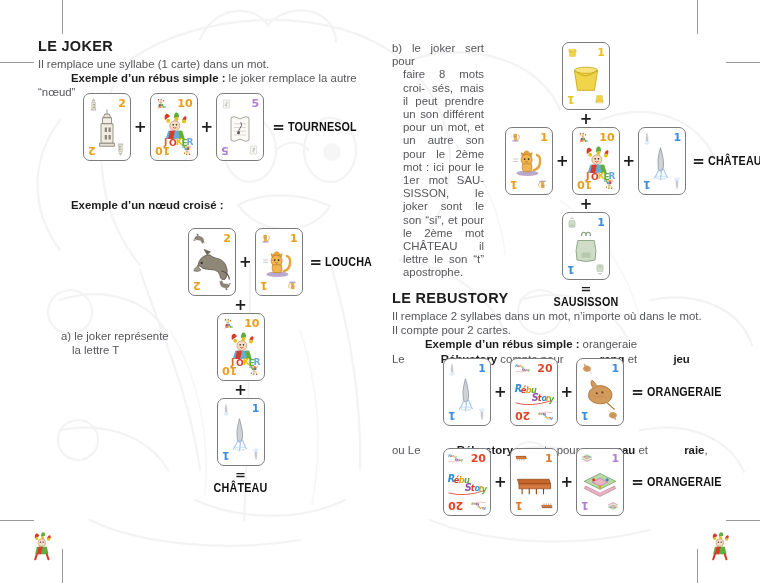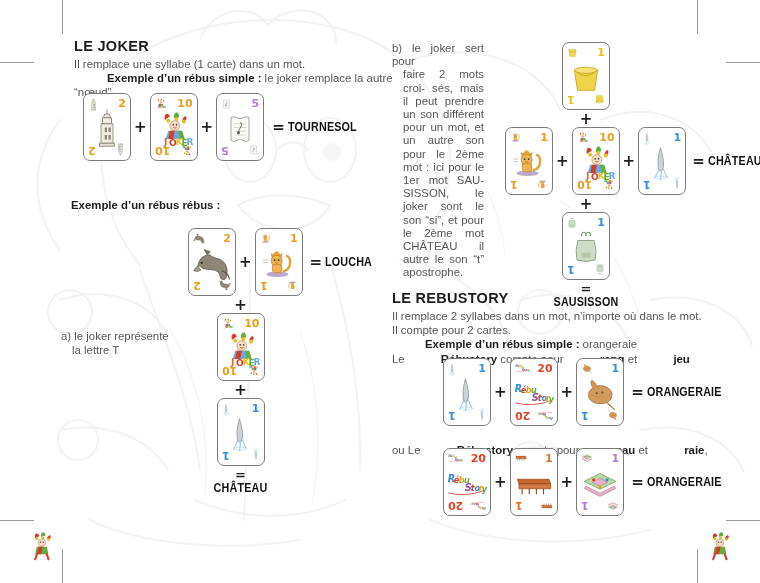--- a/index.html
+++ b/index.html
@@ -275,21 +275,21 @@
     <circle cx="17.6" cy="13.4" r=".8" fill="#333"></circle>
     <path d="M10 19 h12 l2 9 h-16z" fill="#5fae3e"></path>
     <path d="M12 19 h5 l-2 9 h-5z" fill="#d93b2b"></path>
     <path d="M10 28 l-2 6M22 28 l2 6" stroke="#d93b2b" stroke-width="2.4" stroke-linecap="round"></path>
   </symbol>
  </defs>
 </svg>
 
 <div id="page">
 
-  <div class="col" style="left:38px;top:38px;width:330px;margin-left:36px;">
+  <div class="col" style="left:38px;top:38px;width:330px;">
     <h2 class="section-title">LE JOKER</h2>
     <p class="body">Il remplace une syllabe (1 carte) dans un mot.</p>
     <p class="body">
       <b>Exemple d’un rébus simple :</b><span> le joker remplace la autre “nœud”</span>
     </p>
   </div>
 
   <div class="col row" style="left:83px;top:93px;">
 
     <div class="card">
@@ -355,21 +355,21 @@
           </svg>
         </span>
     </div>
 
     <span class="plus" style="padding-left:8px">=</span>
     <span class="result">TOURNESOL</span>
   </div>
 
   <div class="col" style="left:38px;top:198px;width:300px;">
     <p class="body">
-      <b>Exemple d’un rébus rébus :</b>
+      <b>Exemple d’un nœud croisé :</b>
     </p>
   </div>
 
   <div class="col" style="left:188px;top:228px;">
 
     <div class="row">
       <div class="card">
         <span class="mini tl">
             <svg width="12" height="11">
               <use href="#ic-wolf"></use>
@@ -471,33 +471,33 @@
       <span style="padding-left:11px">la lettre T</span>
     </p>
   </div>
 
   <div class="col" style="left:392px;top:42px;width:92px;">
     <p class="body justified" style="line-height:13.2px;text-indent:0">
       <span>b)</span>
       <span>le joker sert pour</span>
     </p>
     <p class="body justified" style="line-height:13.2px;padding-left:11px">
-      <span>faire 2 mots croi-</span>
+      <span>faire 8 mots croi-</span>
       <span>sés, mais il peut</span>
       <span>prendre un son</span>
       <span>différent pour un</span>
       <span>mot, et un autre</span>
       <span>son pour le 2ème</span>
       <span>mot : ici pour</span>
       <span>le 1er mot SAU-</span>
       <span>SISSON, le joker</span>
       <span>sont le son “si”,</span>
       <span>et pour le 2ème</span>
       <span>mot CHÂTEAU il</span>
-      <span>autre le son “t”</span>
+      <span>lettre le son “t”</span>
       <span>apostrophe.</span>
     </p>
   </div>
 
   <div class="col" style="left:505px;top:42px;width:230px;">
 
     <div style="width:162px;display:flex;justify-content:center">
       <div class="card">
         <span class="mini tl">
             <svg width="11" height="11">

